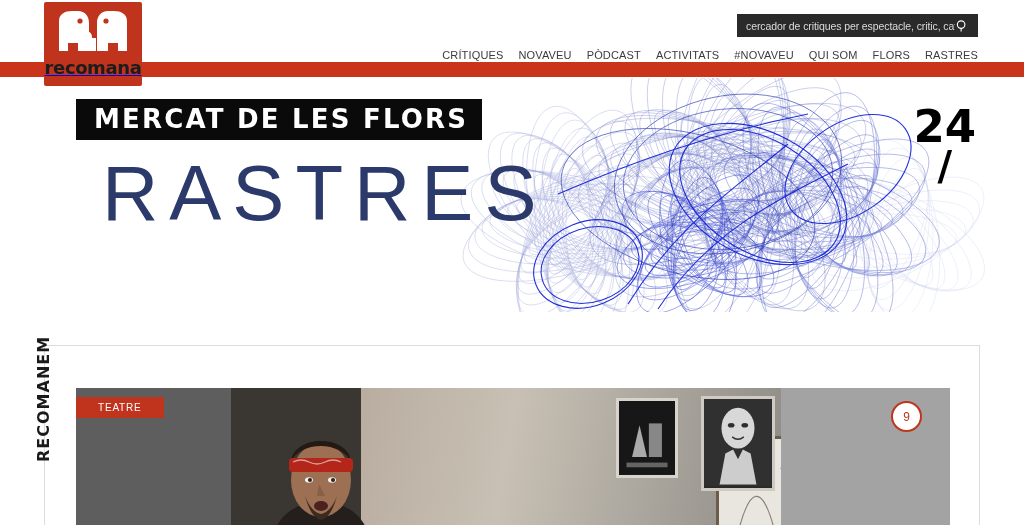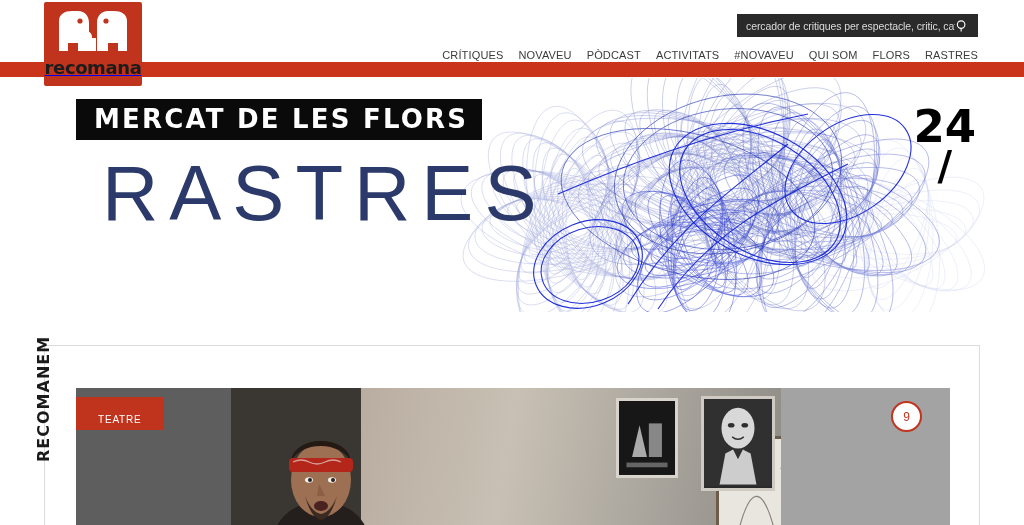--- a/index.html
+++ b/index.html
@@ -222,21 +222,21 @@
   .person { position: absolute; left: 165px; top: 30px; width: 160px; height: 130px; }
 
   .badge-teatre {
     position: absolute;
     left: 0px;
     top: 9px;
     background: #c0341d;
     color: #ffffff;
     font-size: 10px;
     letter-spacing: 0.8px;
-    padding: 17px 22px 5px 22px;
+    padding: 5px 22px 5px 22px;
     z-index: 9;
     font-family: "Liberation Sans", sans-serif;
   }
 
   .rating-badge {
     position: absolute;
     right: 28px;
     top: 13px;
     width: 31px;
     height: 31px;

